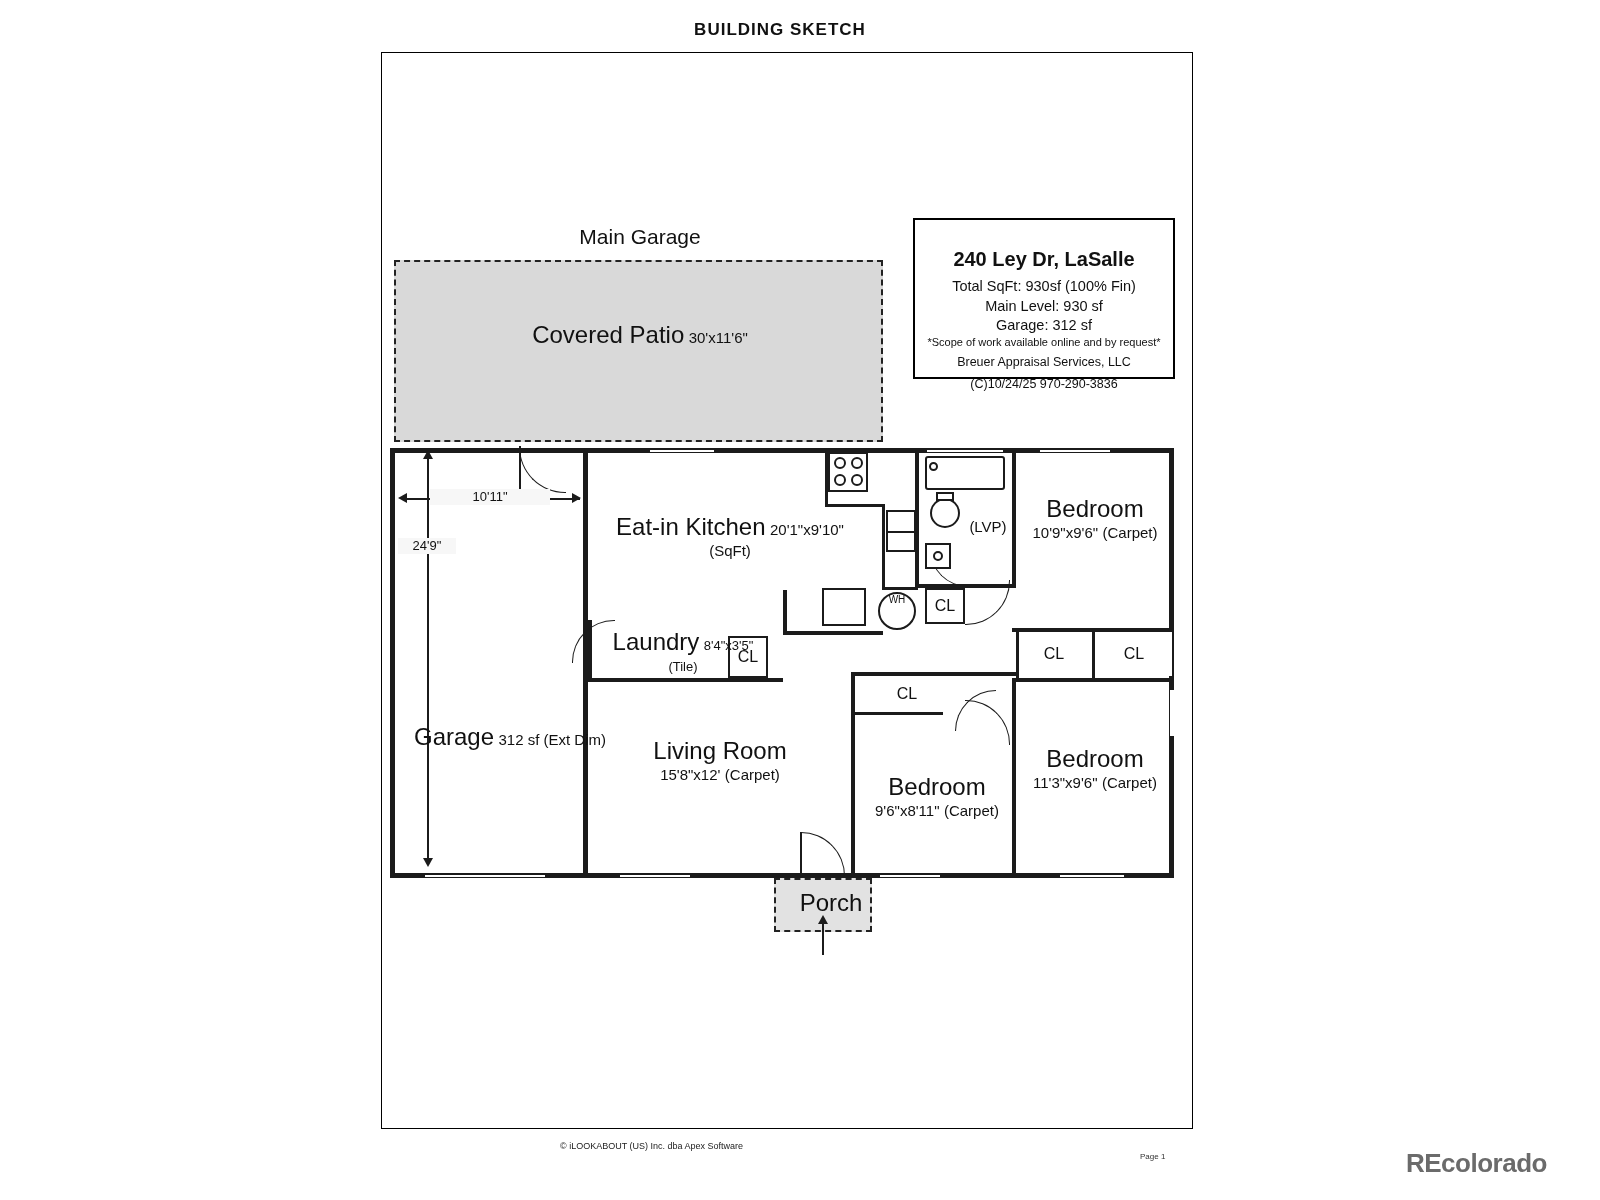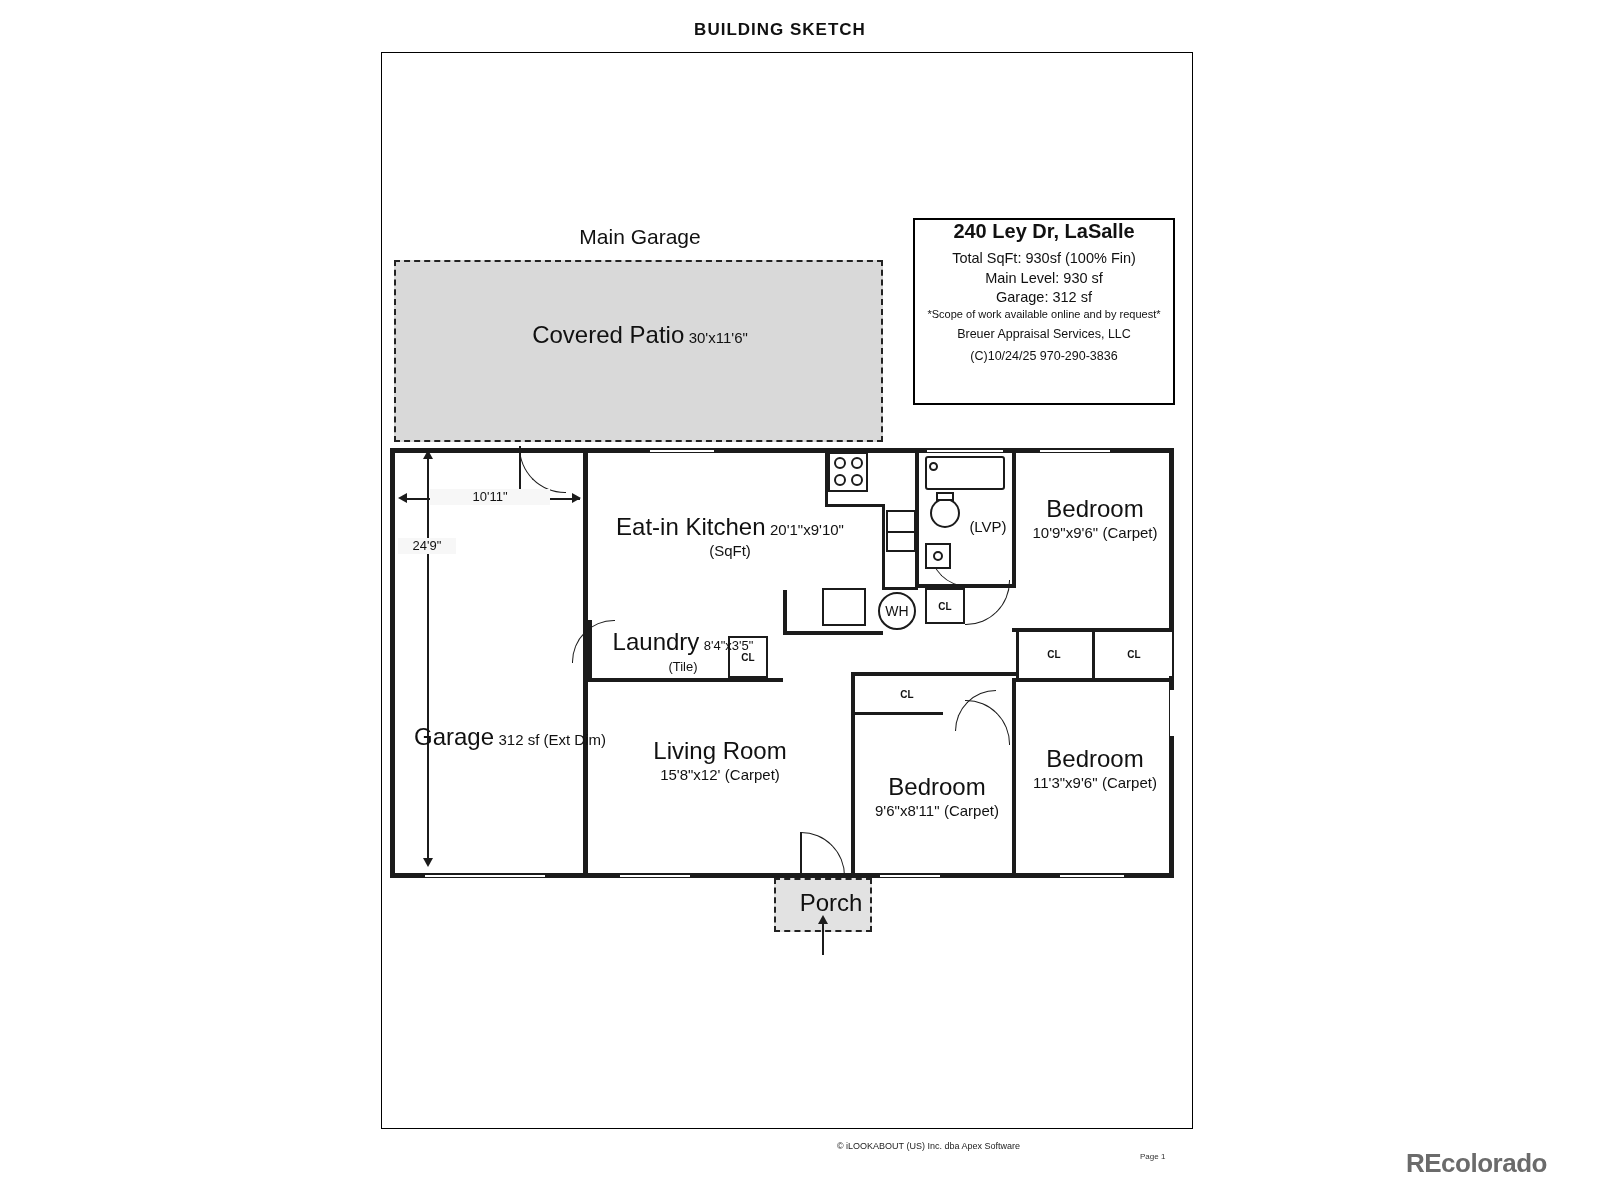--- a/index.html
+++ b/index.html
@@ -17,21 +17,21 @@
   .sm{font-size:13px;}
 
   
   #mainlevel{left:520px;top:224px;width:240px;font-size:21px;}
 
   
   #patio{position:absolute;left:394px;top:260px;width:489px;height:182px;background:#d9d9d9;border:2px dashed #222;box-sizing:border-box;}
   #patio-lbl{left:500px;top:320px;width:280px;}
 
   
-  #infobox{position:absolute;left:913px;top:218px;width:262px;height:187px;border:2px solid #000;background:#fff;box-sizing:border-box;text-align:center;padding-top:0;}
+  #infobox{position:absolute;left:913px;top:218px;width:262px;height:161px;border:2px solid #000;background:#fff;box-sizing:border-box;text-align:center;padding-top:28px;}
   #infobox .addr{font-size:20px;font-weight:bold;margin-bottom:6px;}
   #infobox .line{font-size:14.5px;line-height:1.35;}
   #infobox .scope{font-size:11px;}
   #infobox .co{font-size:12.5px;margin-top:6px;line-height:1.3;}
 
   
   #house{position:absolute;left:390px;top:448px;width:784px;height:430px;border:5px solid #1b1b1b;box-sizing:border-box;background:#fff;}
 
   
   #garage{position:absolute;left:395px;top:453px;width:188px;height:420px;background:#f7f7f7;}
@@ -41,36 +41,36 @@
 
   
   #porch{position:absolute;left:774px;top:878px;width:98px;height:54px;background:#e2e2e2;border:2px dashed #222;box-sizing:border-box;}
   #porch-lbl{left:774px;top:888px;width:114px;}
 
   
   .dimline{position:absolute;background:#1b1b1b;}
   .arrowhead{position:absolute;width:0;height:0;}
 
   
-  .clbox{position:absolute;border:2.5px solid #1b1b1b;box-sizing:border-box;background:#fff;display:flex;align-items:center;justify-content:center;font-size:10px;font-weight:bold;}
-  .wh{position:absolute;width:34px;height:34px;border:2.5px solid #1b1b1b;border-radius:50%;background:#fff;display:flex;align-items:center;justify-content:center;font-size:14px;}
+  .clbox{position:absolute;border:2.5px solid #1b1b1b;box-sizing:border-box;background:#fff;display:flex;align-items:center;justify-content:center;font-size:16px;}
+  .wh{position:absolute;width:34px;height:34px;border:2.5px solid #1b1b1b;border-radius:50%;background:#fff;display:flex;justify-content:center;font-size:10px;}
 
   
   .fix{position:absolute;border:2px solid #1b1b1b;box-sizing:border-box;background:#fff;}
   .circ{position:absolute;border:2px solid #1b1b1b;border-radius:50%;box-sizing:border-box;background:#fff;}
 
   
   .arc{position:absolute;border:1.6px solid #1b1b1b;background:transparent;}
 
   
   .win{position:absolute;background:#fff;}
   .winline{position:absolute;background:#1b1b1b;height:1.5px;}
 
   
-  #footer{position:absolute;left:560px;top:1141px;width:460px;text-align:right;font-size:9px;color:#222;}
+  #footer{position:absolute;left:560px;top:1141px;width:460px;text-align:left;font-size:9px;color:#222;}
   #pagelbl{position:absolute;left:1140px;top:1152px;font-size:8px;color:#333;}
 
   
   #ires{position:absolute;left:935px;top:1078px;width:300px;height:62px;}
   #recolorado{position:absolute;left:1406px;top:1148px;font-size:26px;font-weight:bold;color:#6b6b6b;letter-spacing:-0.5px;}
 </style>
 </head>
 <body>
 
 <div id="title">BUILDING SKETCH</div>

